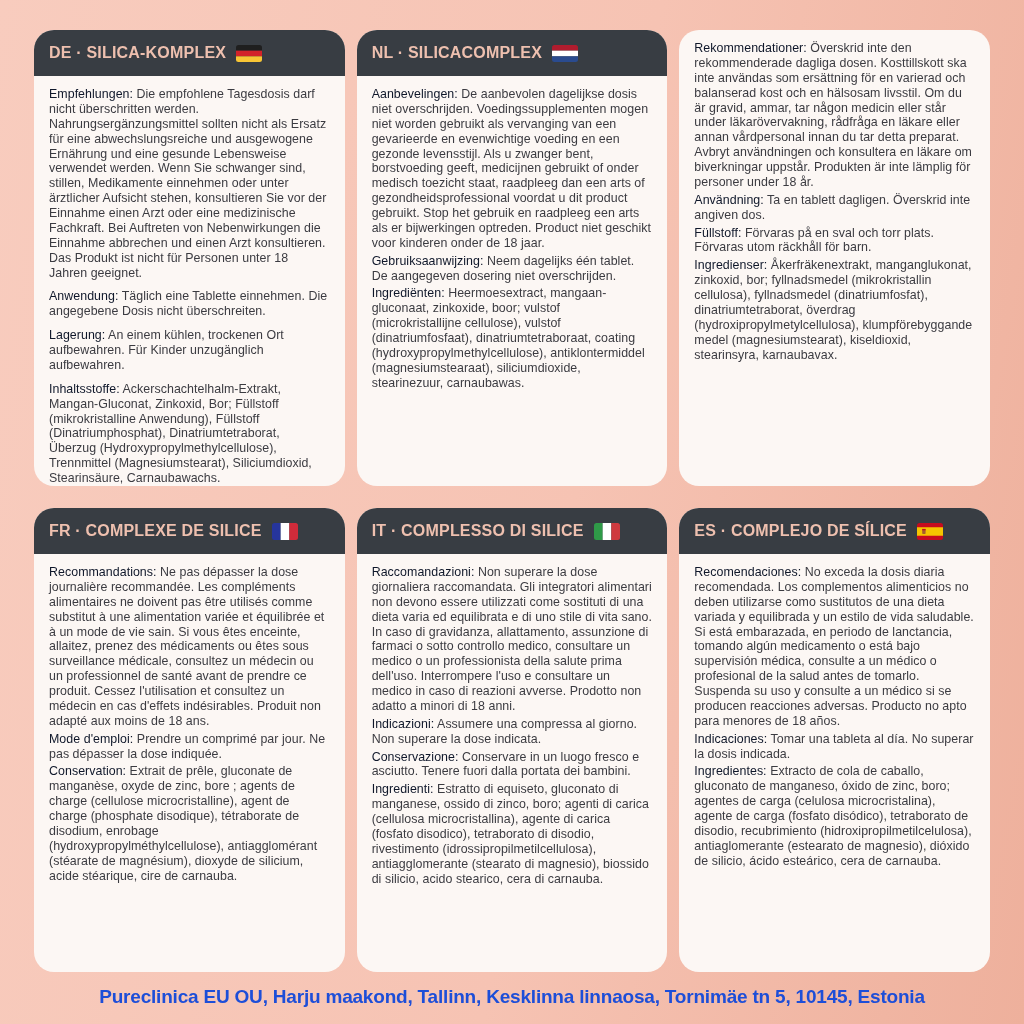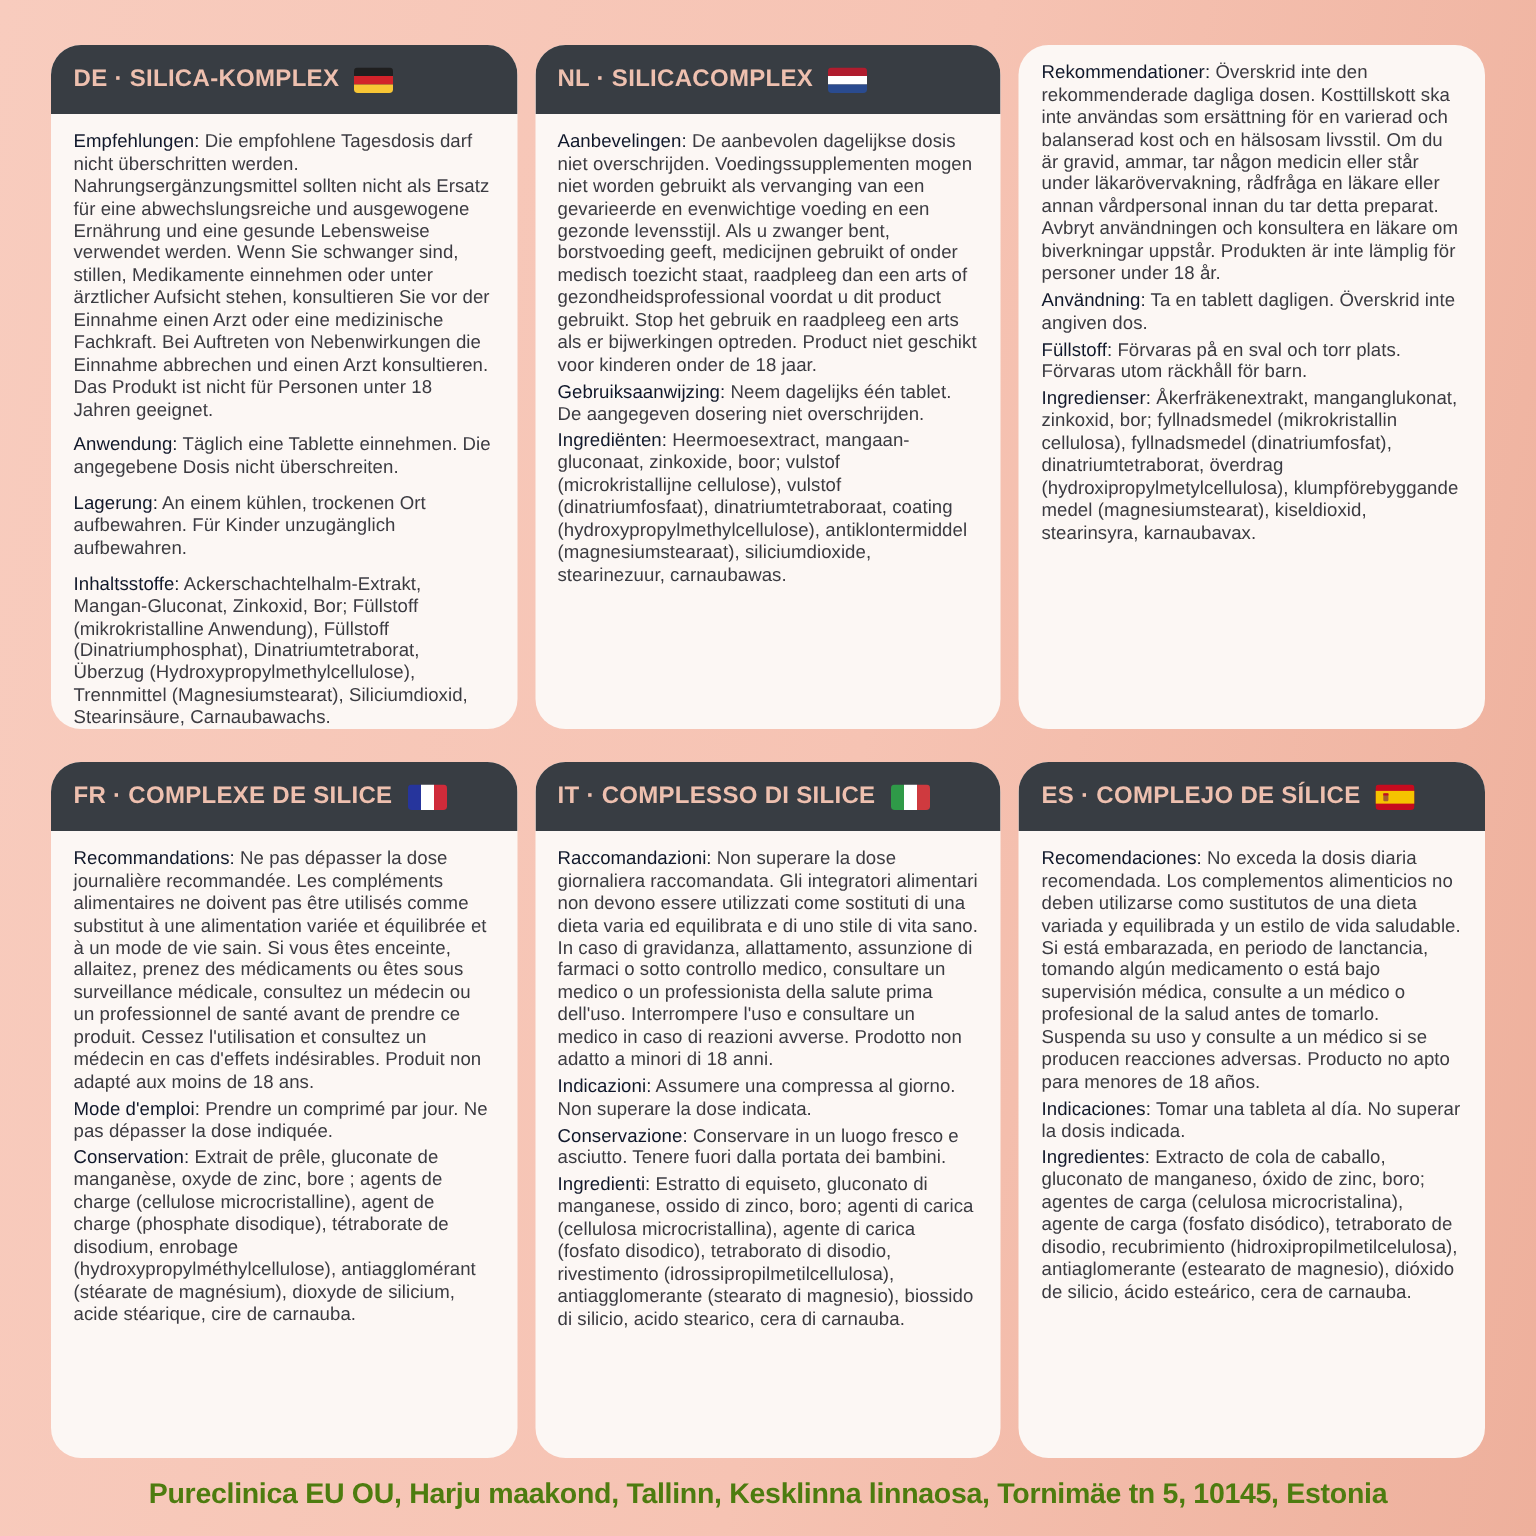--- a/index.html
+++ b/index.html
@@ -54,21 +54,21 @@
   .sec{margin:0 0 3px;}
   .spaced .sec{margin-bottom:9px;}
   .sec .h{font-weight:400;color:#0f172a;}
   .footer{
     height:50px;
     display:flex;
     align-items:center;
     justify-content:center;
     font-weight:700;
     font-size:19px;
-    color:#4d7c0f;
+    color:#1d4ed8;
     letter-spacing:-0.2px;
   }
 </style>
 </head>
 <body>
 
 <div class="grid">
 
   <div class="card">
     <div class="card-head">

